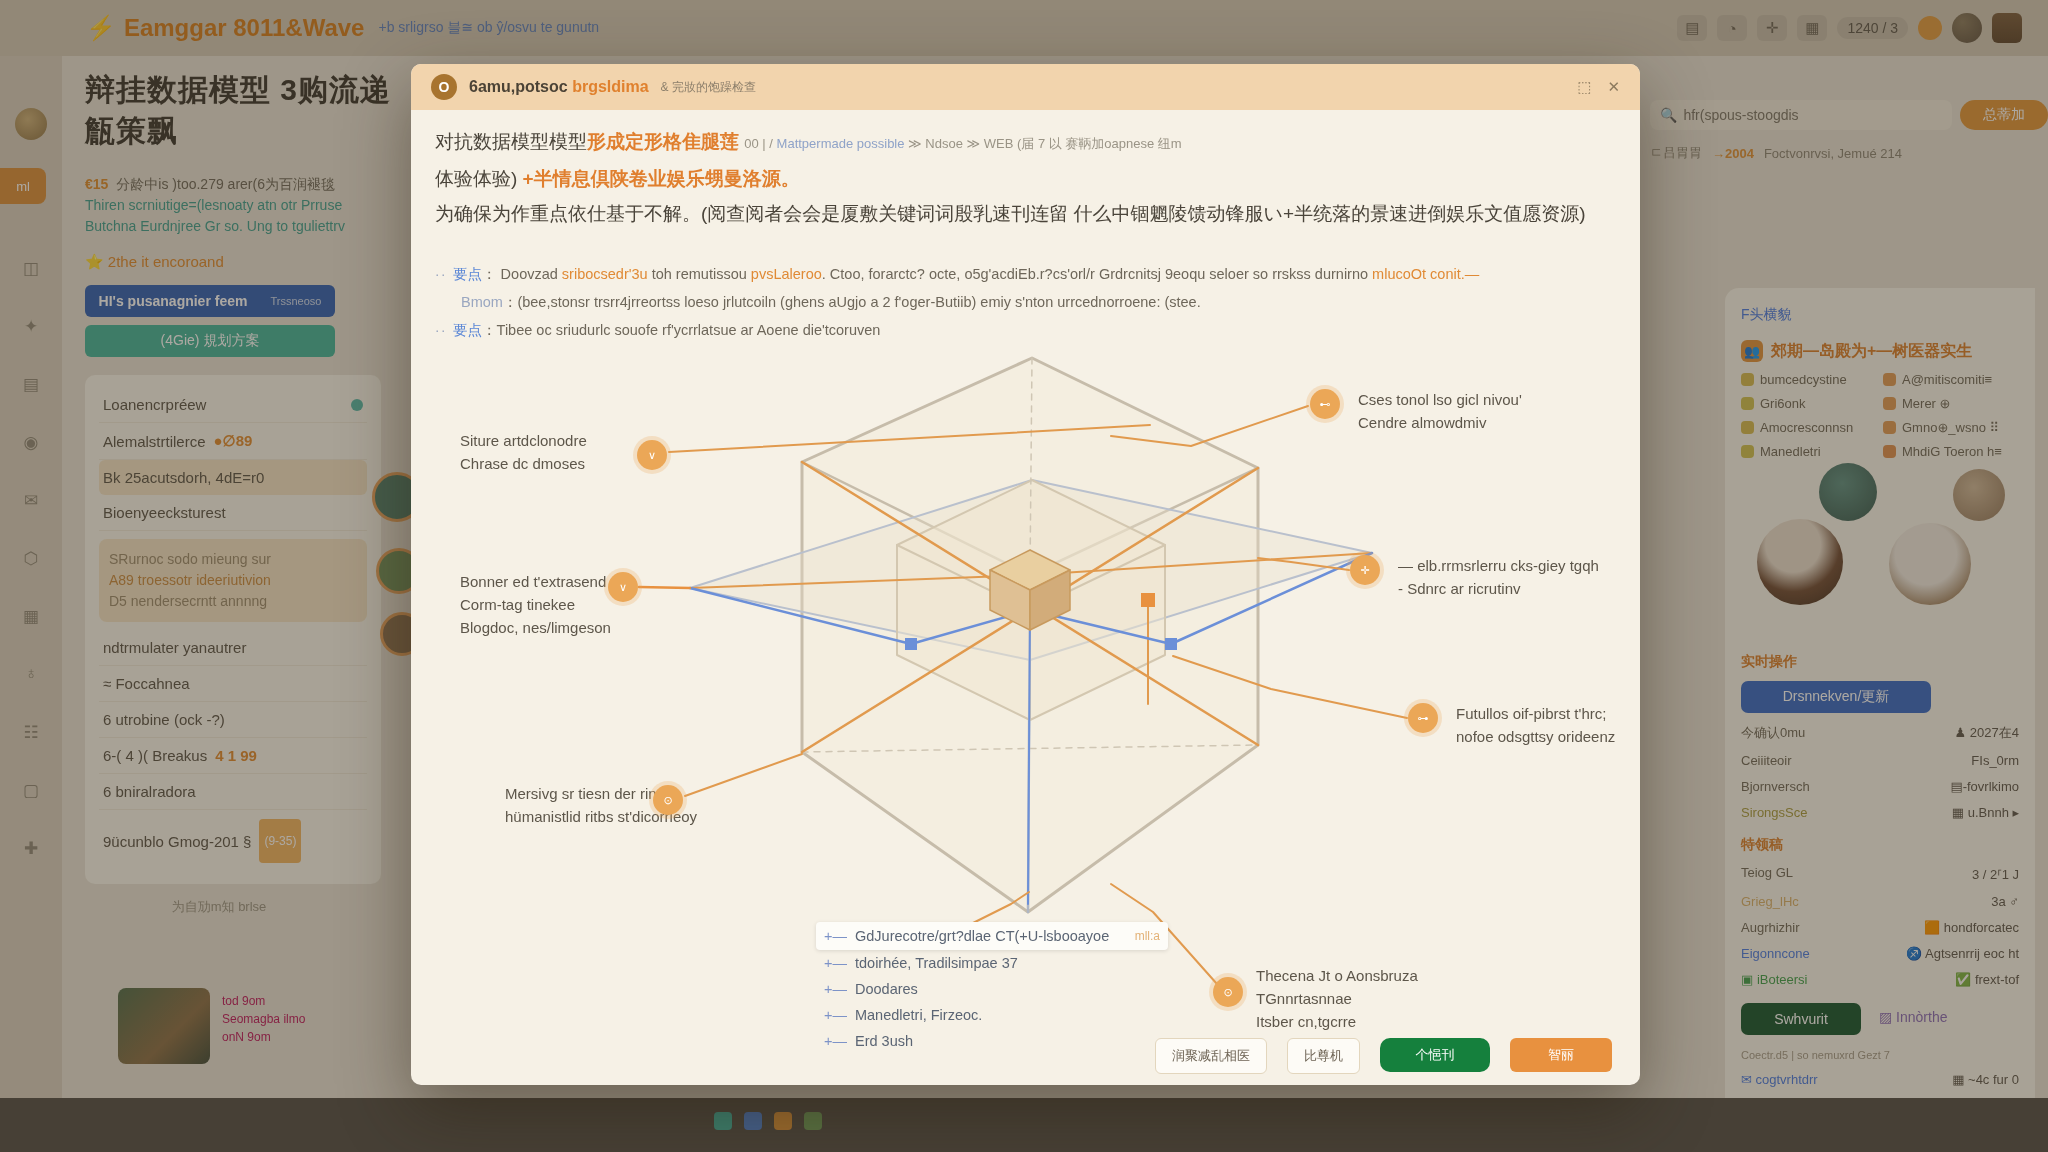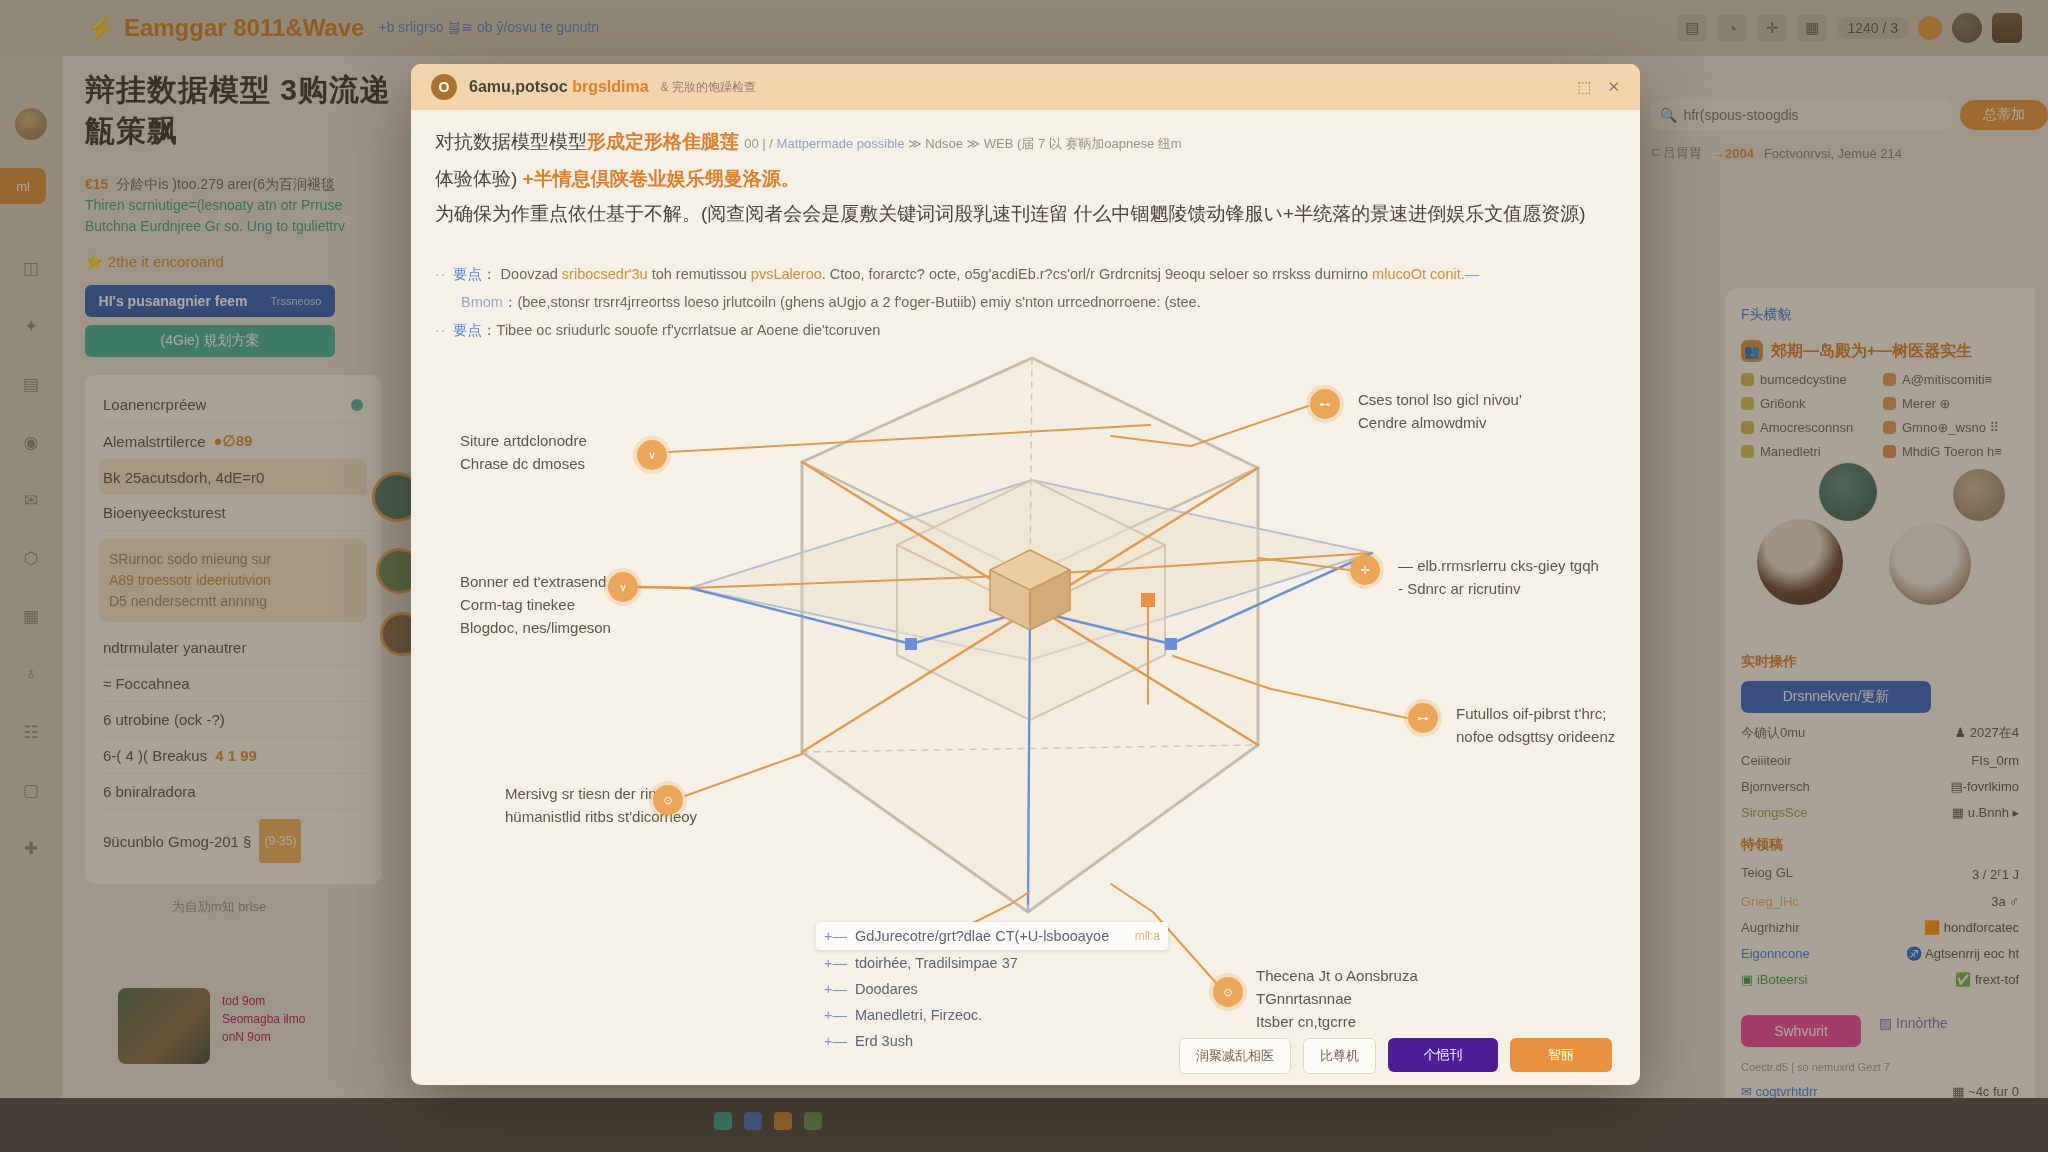--- a/index.html
+++ b/index.html
@@ -108,24 +108,24 @@
   #diag{position:absolute;left:0;top:280px;width:1229px;height:700px;}
   .note{position:absolute;font-size:15px;line-height:23px;color:#5d564a;}
   .mk{position:absolute;width:30px;height:30px;margin:-15px 0 0 -15px;border-radius:50%;background:#eba757;
       color:#fff;font-size:11px;display:flex;align-items:center;justify-content:center;box-shadow:0 0 0 4px rgba(235,167,87,.25);}
   #chk{position:absolute;left:405px;top:578px;width:352px;font-size:14.5px;line-height:24px;color:#5b6574;}
   .chk-hl{background:#fdfcf8;border-radius:4px;box-shadow:0 1px 4px rgba(0,0,0,.12);padding:2px 8px;
           display:flex;gap:8px;align-items:center;}
   .chk-hl .sfx{margin-left:auto;color:#e3b277;font-size:12px;}
   .chk-it{padding:1px 8px;display:flex;gap:8px;}
   .plus{color:#7d93c8;}
-  #m-foot{position:absolute;right:28px;top:974px;display:flex;gap:12px;}
+  #m-foot{position:absolute;right:28px;top:974px;display:flex;gap:20px;}
   .fbtn{height:34px;border-radius:6px;font-size:13px;display:flex;align-items:center;justify-content:center;padding:0 16px;}
   .fbtn.w{background:#fdfbf6;border:1px solid #e3d6bd;color:#6e6455;}
-  .fbtn.o1{background:#4c1d95;color:#fff;min-width:78px;}
+  .fbtn.o1{background:#15803d;color:#fff;min-width:78px;border-radius:10px;}
   .fbtn.o2{background:#e8913f;color:#fff;min-width:70px;}
 </style>
 </head>
 <body>
 
 <div id="screen">
 
   <div id="bg">
 
     <div id="topbar">
@@ -321,21 +321,21 @@
         </div>
       <div class="kv">
           <span class="c-bl">Eigonncone</span>
           <span class="v c-or">♐ Agtsenrrij eoc ht</span>
         </div>
       <div class="kv">
           <span class="c-gr">▣ iBoteersi</span>
           <span class="v c-gr">✅ frext-tof</span>
         </div>
       <div style="display:flex;align-items:center;gap:18px;margin-top:12px;">
-        <div class="rp-btn" style="margin-top:16px;width:120px;background:#ec4899;">Swhvurit</div>
+        <div class="rp-btn" style="margin-top:4px;width:120px;background:#14532d;">Swhvurit</div>
         <span style="color:#8a6bb5;">▨ Innòrthe</span>
       </div>
       <div class="rp-note">Coectr.d5 | so nemuxrd Gezt 7</div>
       <div class="kv">
           <span class="c-bl">✉ cogtvrhtdrr</span>
           <span class="v c-or">▦ ~4c fur 0</span>
         </div>
       <div class="kv">
           <span style="color:#35b39a">◀ tng6shom</span>
           <span class="v c-or">🧳 Noco-km▣</span>

